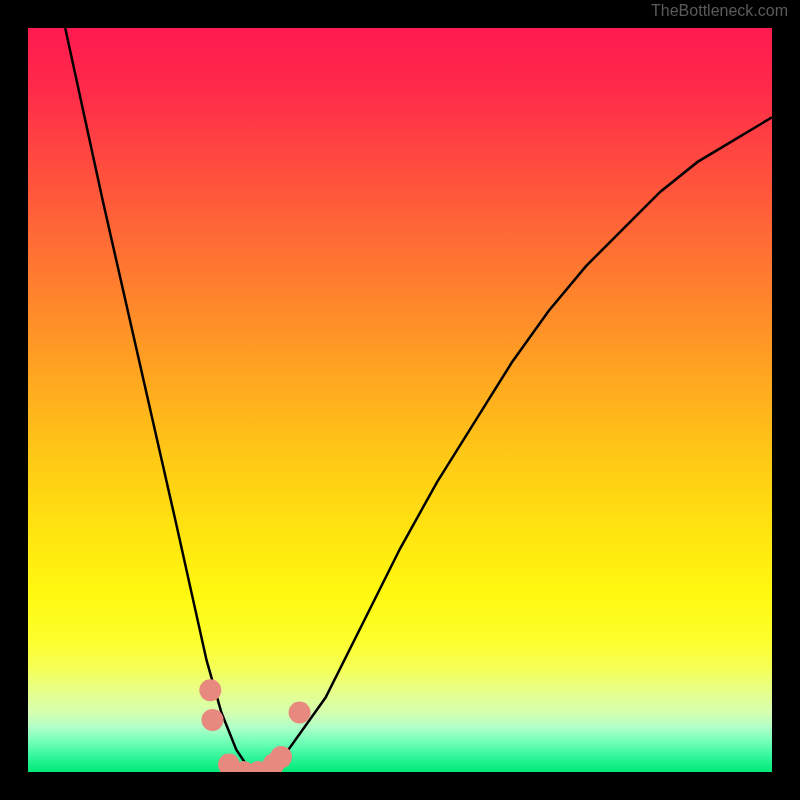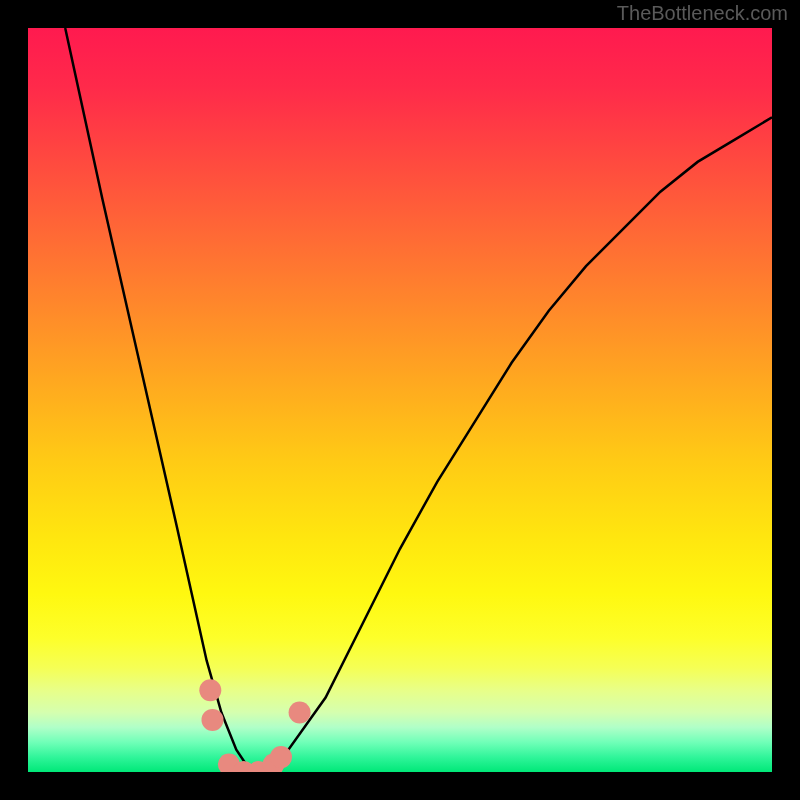--- a/index.html
+++ b/index.html
@@ -9,21 +9,21 @@
     height: 800px;
     background: #000000;
     position: relative;
     font-family: Arial, sans-serif;
   }
   .watermark {
     position: absolute;
     top: 2px;
     right: 12px;
     color: #5a5a5a;
-    font-size: 20px;
+    font-size: 16px;
     font-weight: 500;
     z-index: 10;
   }
   .plot-area {
     position: absolute;
     top: 28px;
     left: 28px;
     width: 744px;
     height: 744px;
   }

